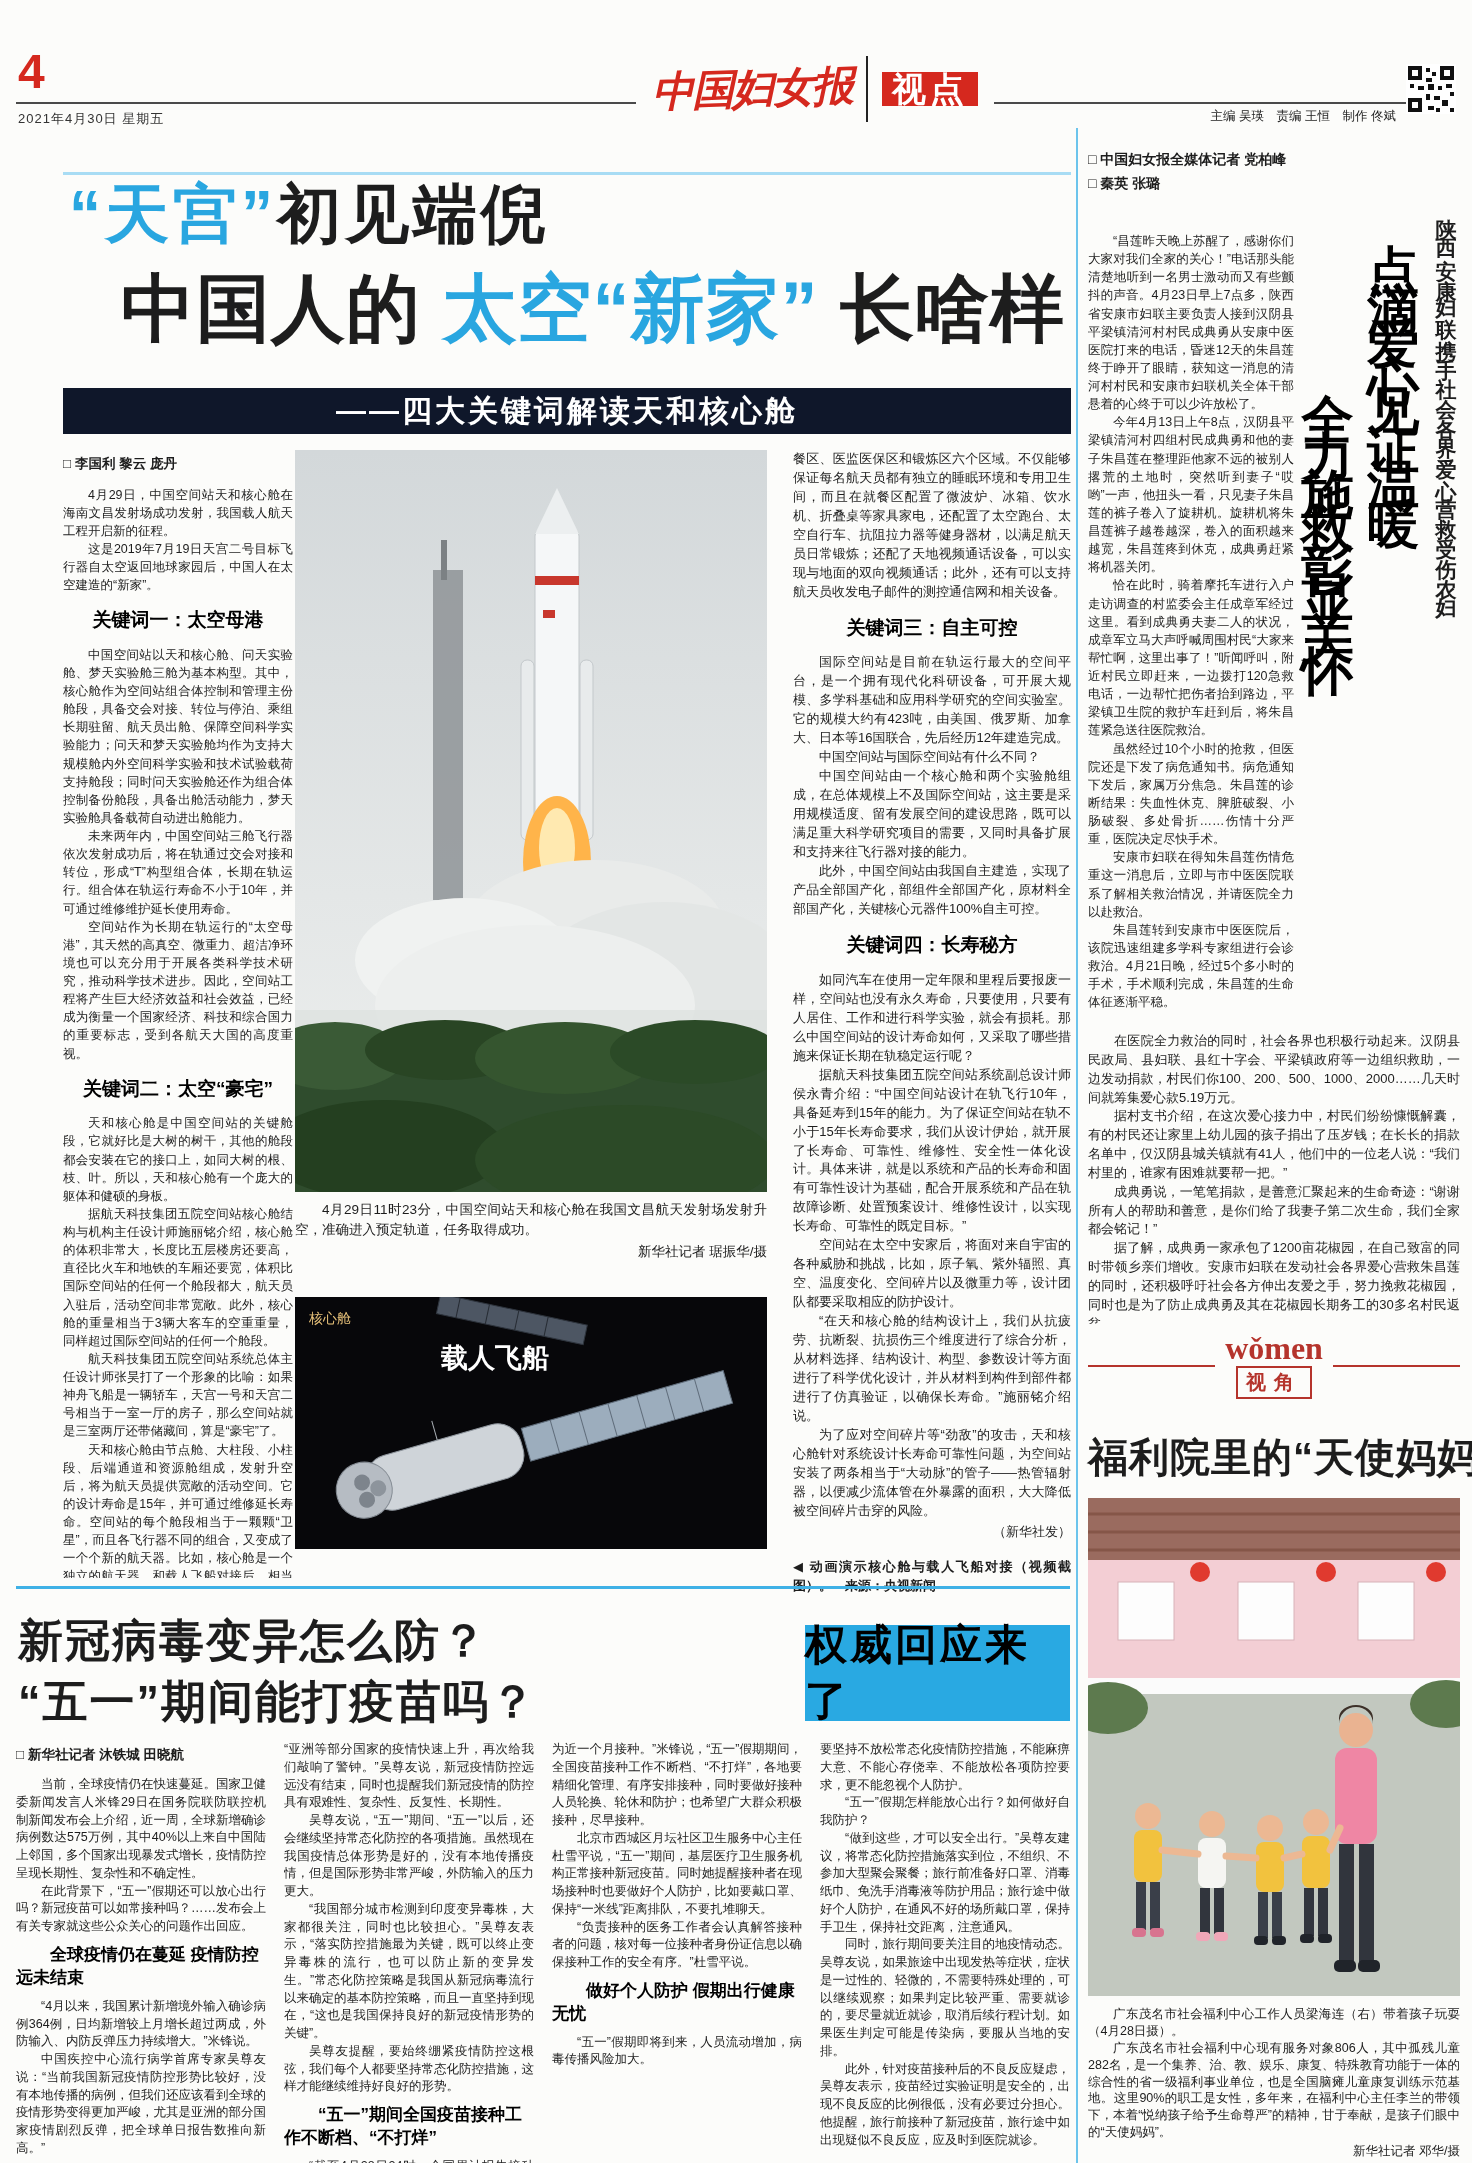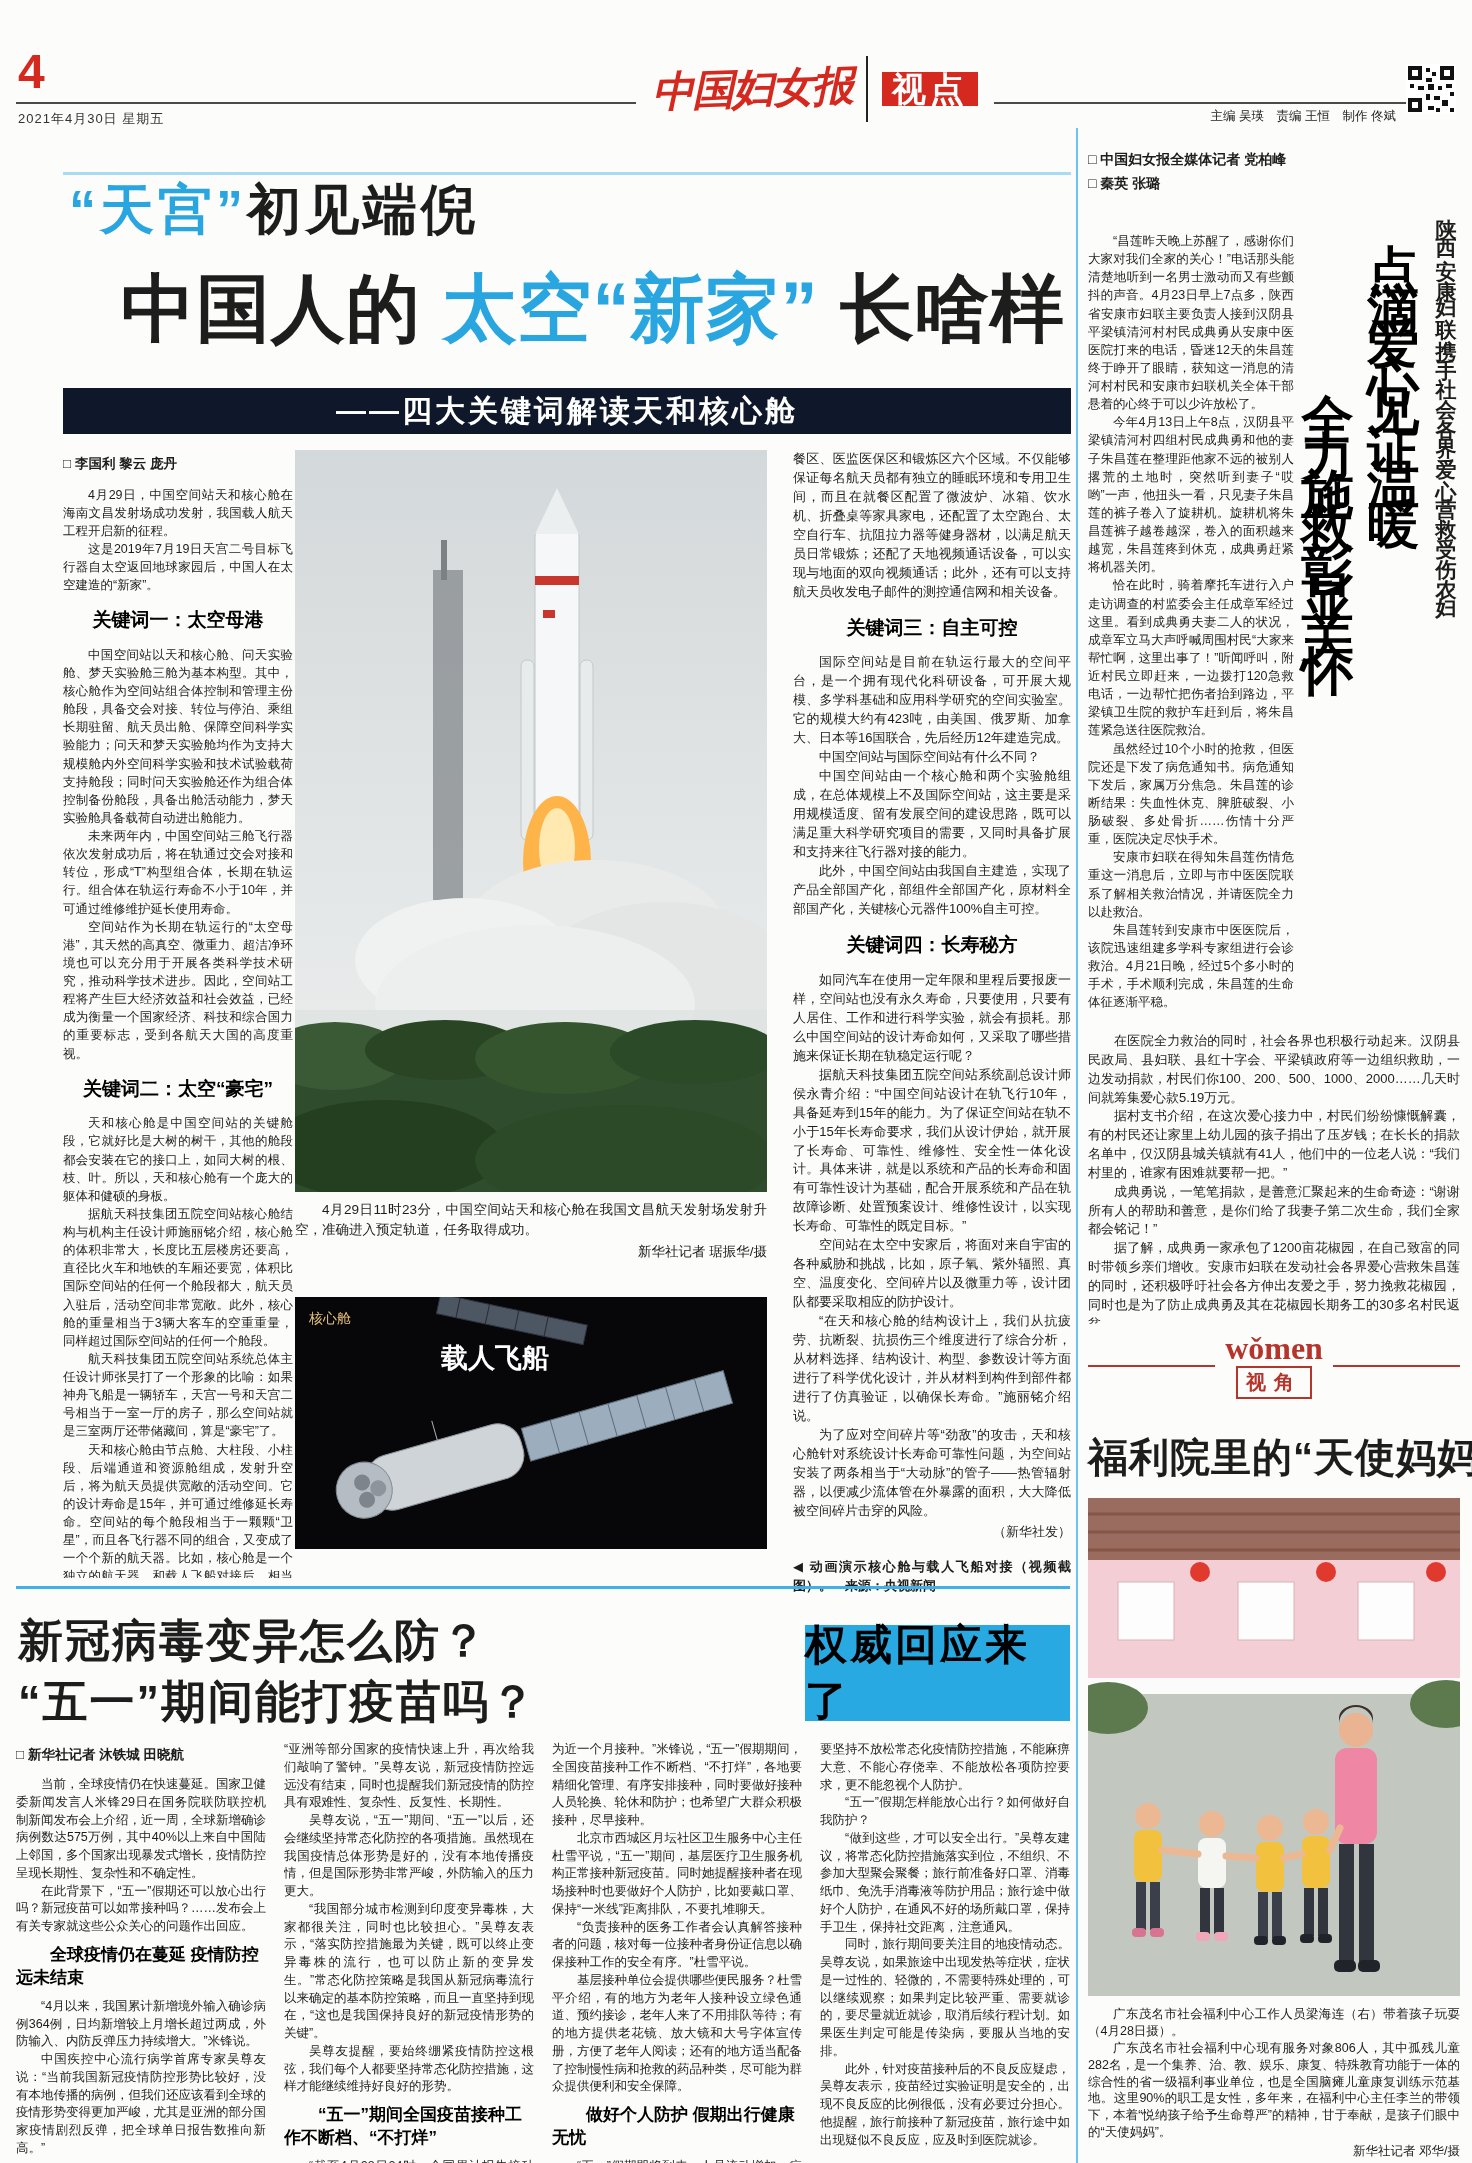--- a/index.html
+++ b/index.html
@@ -13,21 +13,21 @@
   .masthead-wrap{left:636px;top:56px;display:flex;align-items:center;gap:14px;background:#fcfcfa;padding:0 16px;z-index:3;}
   .masthead{font-family:"DejaVu Serif","Liberation Serif",serif;font-style:italic;font-weight:bold;
             font-size:42px;color:#d5281e;transform:rotate(-2deg);letter-spacing:-2px;line-height:1;}
   .mast-divider{width:2px;height:66px;background:#222;}
   .shidian{background:#d5281e;color:#fff;font-weight:900;font-size:34px;padding:0 10px;letter-spacing:4px;line-height:1;}
   .editors{right:76px;top:108px;font-size:12.5px;color:#222;}
   .qr{right:16px;top:64px;width:50px;height:50px;}
   
   .main{left:63px;top:150px;width:1008px;height:1438px;}
   .blue-rule{left:0;right:0;top:22px;height:3px;background:#a8dcf4;}
-  .hl1{left:6px;top:32px;font-size:54px;font-weight:900;letter-spacing:4px;line-height:1;white-space:nowrap;}
+  .hl1{left:6px;top:32px;font-size:64px;font-weight:900;letter-spacing:4px;line-height:1;white-space:nowrap;}
   .hl2{left:58px;top:122px;font-size:74px;font-weight:900;letter-spacing:1px;line-height:1;white-space:nowrap;}
   .blue-txt{color:#29a6e0;}
   .deckbar{left:0;right:0;top:238px;height:46px;background:#0f172a;color:#fff;font-size:30px;font-weight:900;
            text-align:center;line-height:46px;letter-spacing:3px;}
   .col{position:absolute;overflow:hidden;}
   .col1{left:0;top:300px;width:230px;height:1128px;font-size:12.5px;line-height:1.45;}
   .col2{left:232px;top:300px;width:472px;height:1138px;}
   .col3{left:730px;top:300px;width:278px;height:1270px;font-size:13px;line-height:1.46;}
   .photo-rocket{width:472px;height:742px;display:block;}
   .photo-cap{margin-top:8px;font-size:13.5px;line-height:1.5;text-align:justify;text-indent:2em;}
@@ -348,21 +348,20 @@
       <div class="para">吴尊友说，“五一”期间、“五一”以后，还会继续坚持常态化防控的各项措施。虽然现在我国疫情总体形势是好的，没有本地传播疫情，但是国际形势非常严峻，外防输入的压力更大。</div>
       <div class="para">“我国部分城市检测到印度变异毒株，大家都很关注，同时也比较担心。”吴尊友表示，“落实防控措施最为关键，既可以终止变异毒株的流行，也可以防止新的变异发生。”常态化防控策略是我国从新冠病毒流行以来确定的基本防控策略，而且一直坚持到现在，“这也是我国保持良好的新冠疫情形势的关键”。</div>
       <div class="para">吴尊友提醒，要始终绷紧疫情防控这根弦，我们每个人都要坚持常态化防控措施，这样才能继续维持好良好的形势。</div>
       <div class="subhead2">“五一”期间全国疫苗接种工作不断档、“不打烊”</div>
       <div class="para">“截至4月28日24时，全国累计报告接种新冠疫苗24390.5万剂次，其中55%</div>
     </div>
   <div class="ccol ccol3">
       <div class="para-flush">为近一个月接种。”米锋说，“五一”假期期间，全国疫苗接种工作不断档、“不打烊”，各地要精细化管理、有序安排接种，同时要做好接种人员轮换、轮休和防护；也希望广大群众积极接种，尽早接种。</div>
       <div class="para">北京市西城区月坛社区卫生服务中心主任杜雪平说，“五一”期间，基层医疗卫生服务机构正常接种新冠疫苗。同时她提醒接种者在现场接种时也要做好个人防护，比如要戴口罩、保持“一米线”距离排队，不要扎堆聊天。</div>
       <div class="para">“负责接种的医务工作者会认真解答接种者的问题，核对每一位接种者身份证信息以确保接种工作的安全有序。”杜雪平说。</div>
-      <div class="para">基层接种单位会提供哪些便民服务？杜雪平介绍，有的地方为老年人接种设立绿色通道、预约接诊，老年人来了不用排队等待；有的地方提供老花镜、放大镜和大号字体宣传册，方便了老年人阅读；还有的地方适当配备了控制慢性病和抢救的药品种类，尽可能为群众提供便利和安全保障。</div>
       <div class="subhead2">做好个人防护 假期出行健康无忧</div>
       <div class="para">“五一”假期即将到来，人员流动增加，病毒传播风险加大。</div>
     </div>
   <div class="ccol ccol4">
       <div class="para-flush">要坚持不放松常态化疫情防控措施，不能麻痹大意、不能心存侥幸、不能放松各项防控要求，更不能忽视个人防护。</div>
       <div class="para">“五一”假期怎样能放心出行？如何做好自我防护？</div>
       <div class="para">“做到这些，才可以安全出行。”吴尊友建议，将常态化防控措施落实到位，不组织、不参加大型聚会聚餐；旅行前准备好口罩、消毒纸巾、免洗手消毒液等防护用品；旅行途中做好个人防护，在通风不好的场所戴口罩，保持手卫生，保持社交距离，注意通风。</div>
       <div class="para">同时，旅行期间要关注目的地疫情动态。吴尊友说，如果旅途中出现发热等症状，症状是一过性的、轻微的，不需要特殊处理的，可以继续观察；如果判定比较严重、需要就诊的，要尽量就近就诊，取消后续行程计划。如果医生判定可能是传染病，要服从当地的安排。</div>
       <div class="para">此外，针对疫苗接种后的不良反应疑虑，吴尊友表示，疫苗经过实验证明是安全的，出现不良反应的比例很低，没有必要过分担心。他提醒，旅行前接种了新冠疫苗，旅行途中如出现疑似不良反应，应及时到医院就诊。</div>
     </div>

